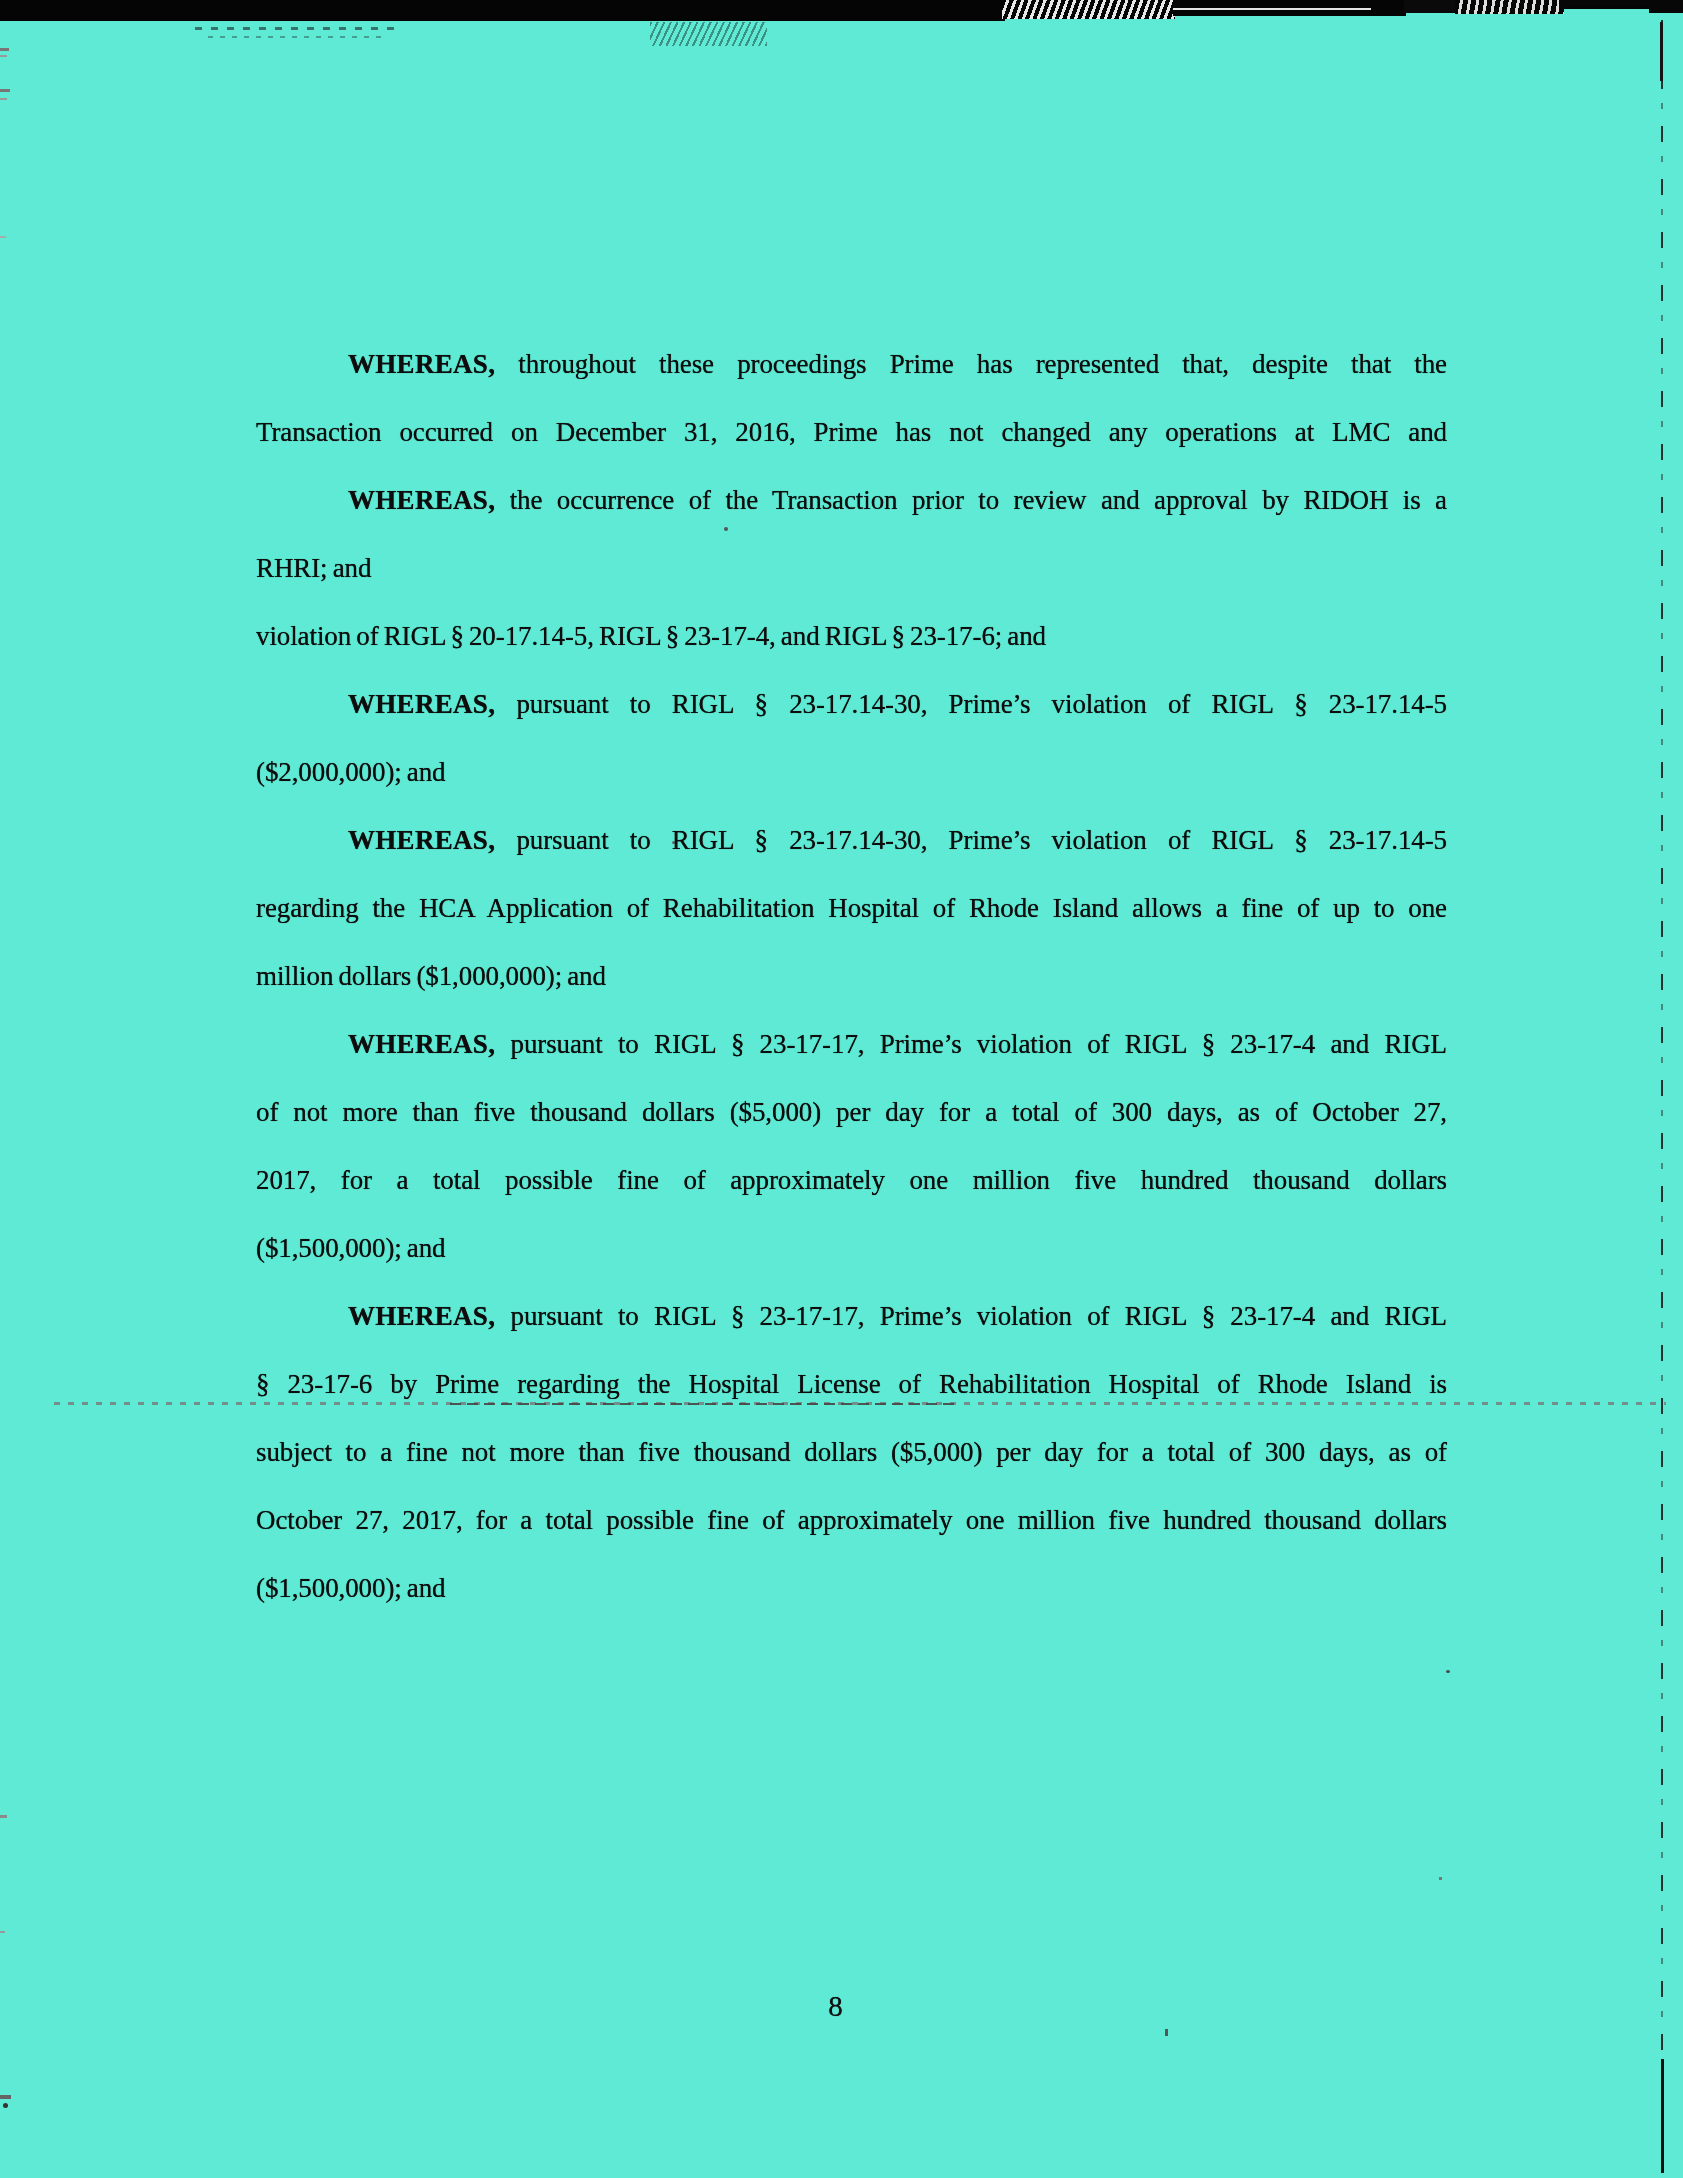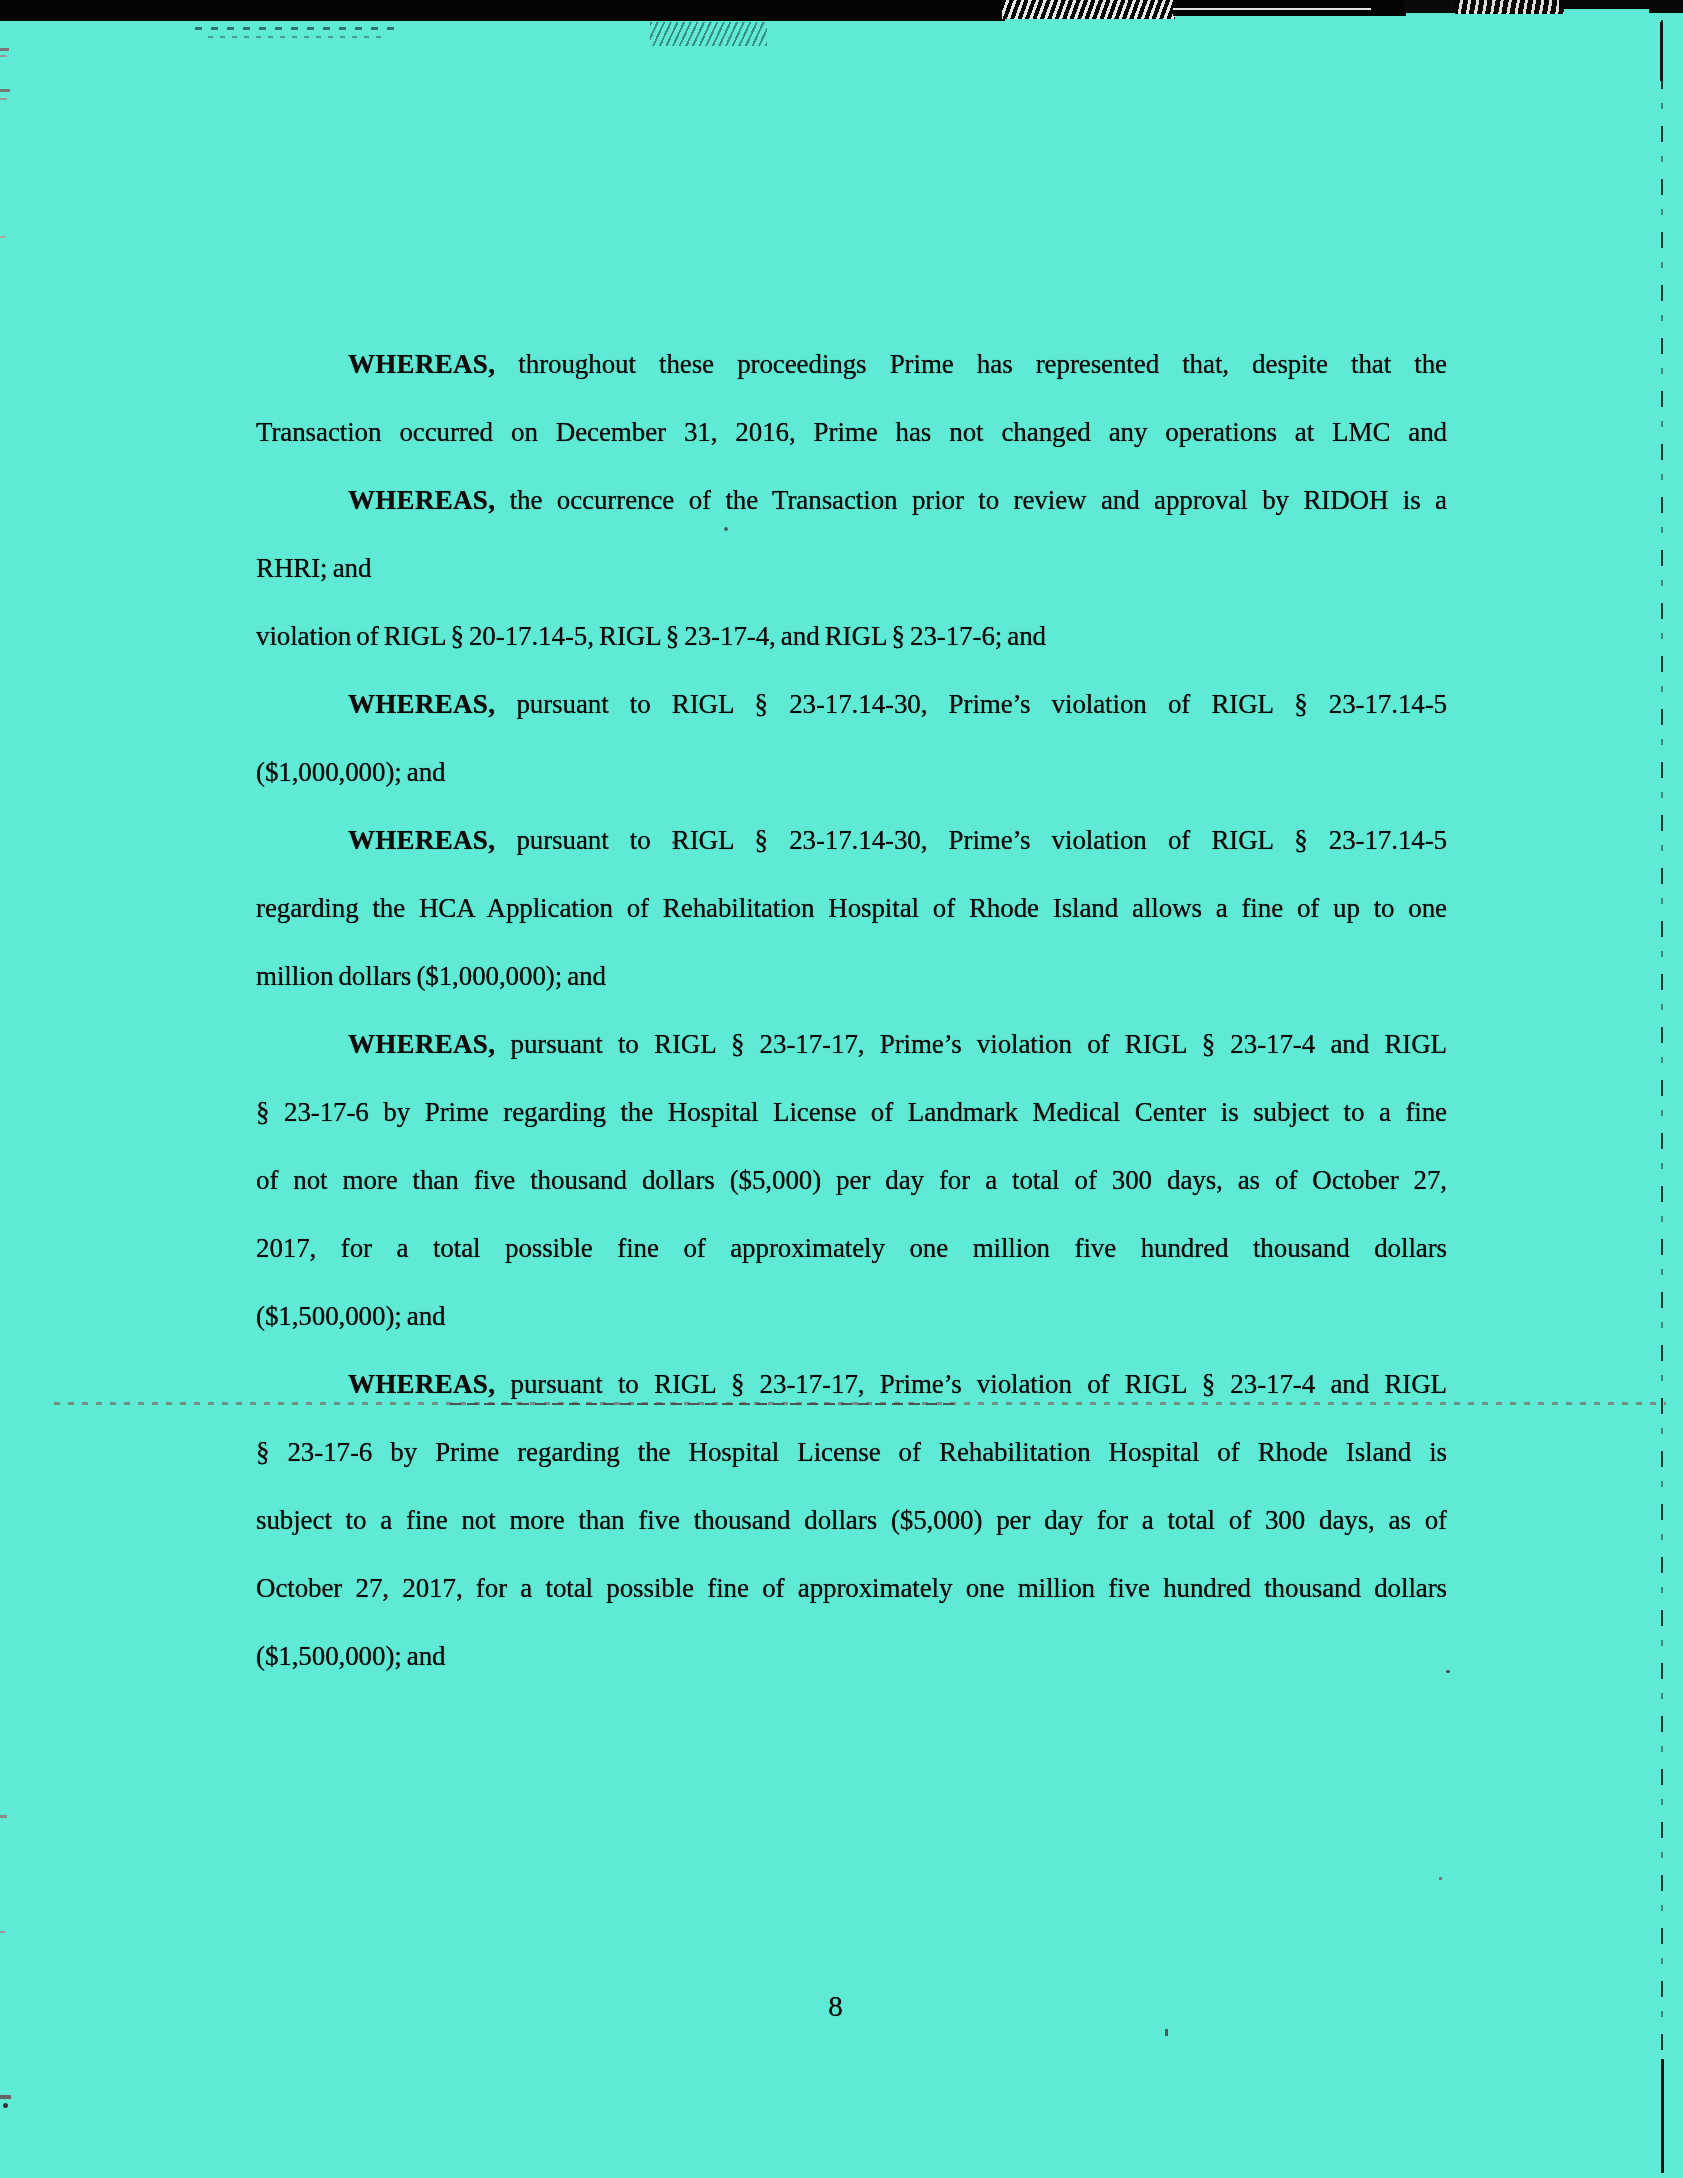--- a/index.html
+++ b/index.html
@@ -117,28 +117,27 @@
   <div class="text">
 
     <div class="line j ind"><span class="b">WHEREAS,</span><span> throughout these proceedings Prime has represented that, despite that the</span></div>
     <div class="line j">Transaction occurred on December 31, 2016, Prime has not changed any operations at LMC and</div>
     <div class="line j ind"><span class="b">WHEREAS,</span><span> the occurrence of the Transaction prior to review and approval by RIDOH is a</span></div>
 
     <div class="line">RHRI; and</div>
     <div class="line">violation of RIGL § 20-17.14-5, RIGL § 23-17-4, and RIGL § 23-17-6; and</div>
 
     <div class="line j ind"><span class="b">WHEREAS,</span><span> pursuant to RIGL § 23-17.14-30, Prime’s violation of RIGL § 23-17.14-5</span></div>
-    <div class="line">($1,000,000); and</div>
+    <div class="line">($2,000,000); and</div>
 
     <div class="line j ind"><span class="b">WHEREAS,</span><span> pursuant to RIGL § 23-17.14-30, Prime’s violation of RIGL § 23-17.14-5</span></div>
     <div class="line j">regarding the HCA Application of Rehabilitation Hospital of Rhode Island allows a fine of up to one</div>
     <div class="line">million dollars ($1,000,000); and</div>
 
     <div class="line j ind"><span class="b">WHEREAS,</span><span> pursuant to RIGL § 23-17-17, Prime’s violation of RIGL § 23-17-4 and RIGL</span></div>
-    <div class="line j">§ 23-17-6 by Prime regarding the Hospital License of Landmark Medical Center is subject to a fine</div>
     <div class="line j">of not more than five thousand dollars ($5,000) per day for a total of 300 days, as of October 27,</div>
     <div class="line j">2017, for a total possible fine of approximately one million five hundred thousand dollars</div>
     <div class="line">($1,500,000); and</div>
 
     <div class="line j ind"><span class="b">WHEREAS,</span><span> pursuant to RIGL § 23-17-17, Prime’s violation of RIGL § 23-17-4 and RIGL</span></div>
     <div class="line j">§ 23-17-6 by Prime regarding the Hospital License of Rehabilitation Hospital of Rhode Island is</div>
     <div class="line j">subject to a fine not more than five thousand dollars ($5,000) per day for a total of 300 days, as of</div>
     <div class="line j">October 27, 2017, for a total possible fine of approximately one million five hundred thousand dollars</div>
     <div class="line">($1,500,000); and</div>
 

